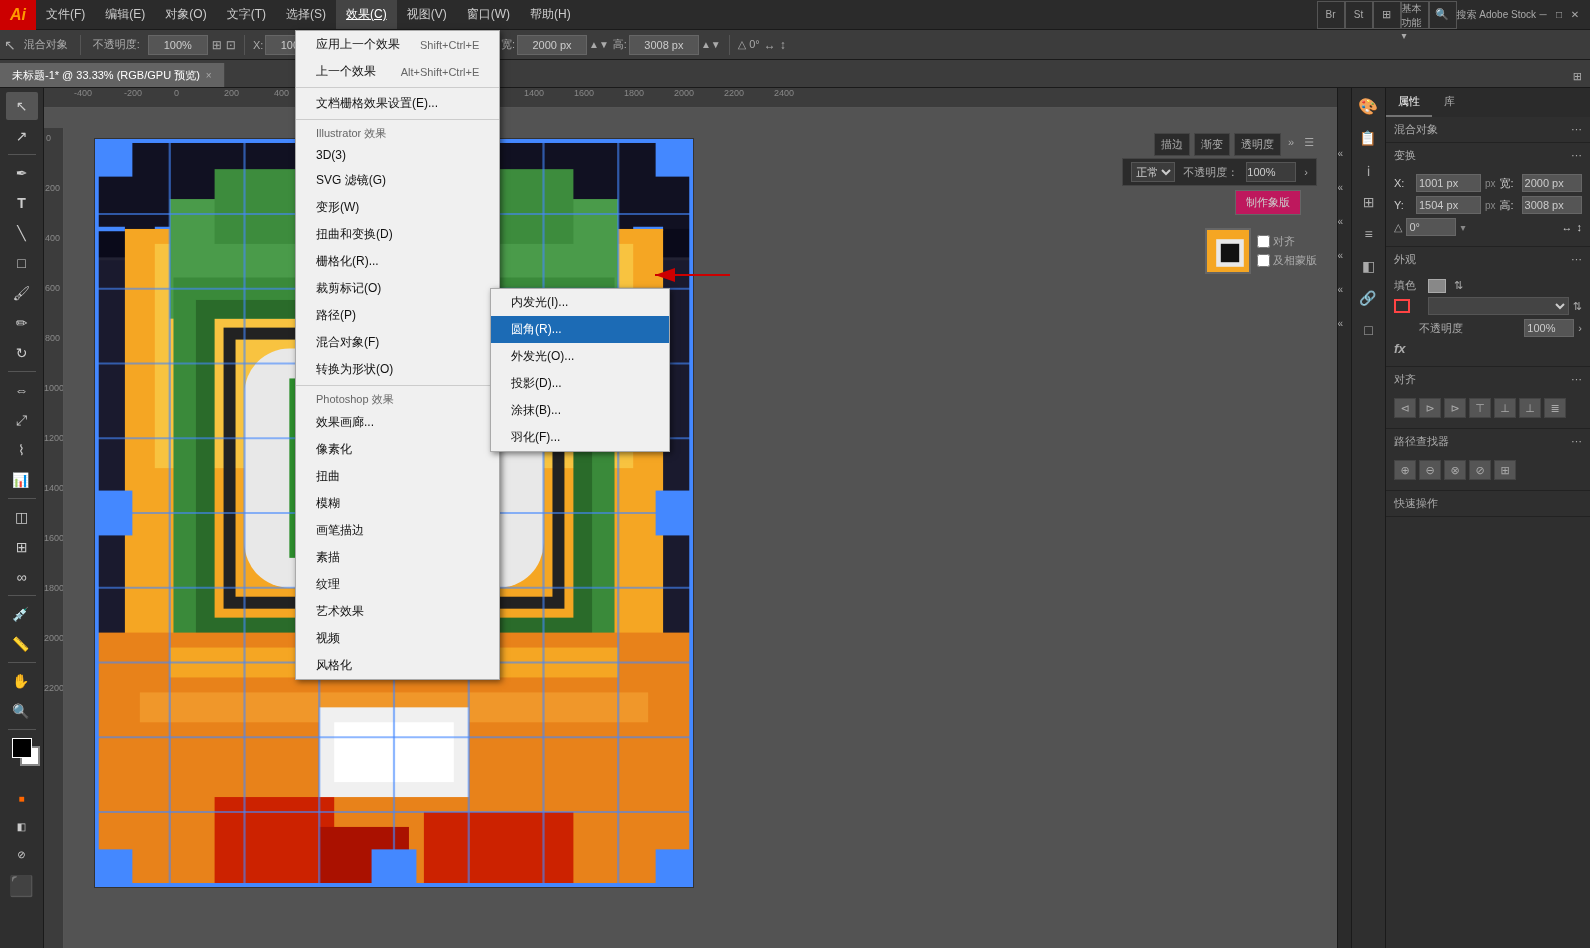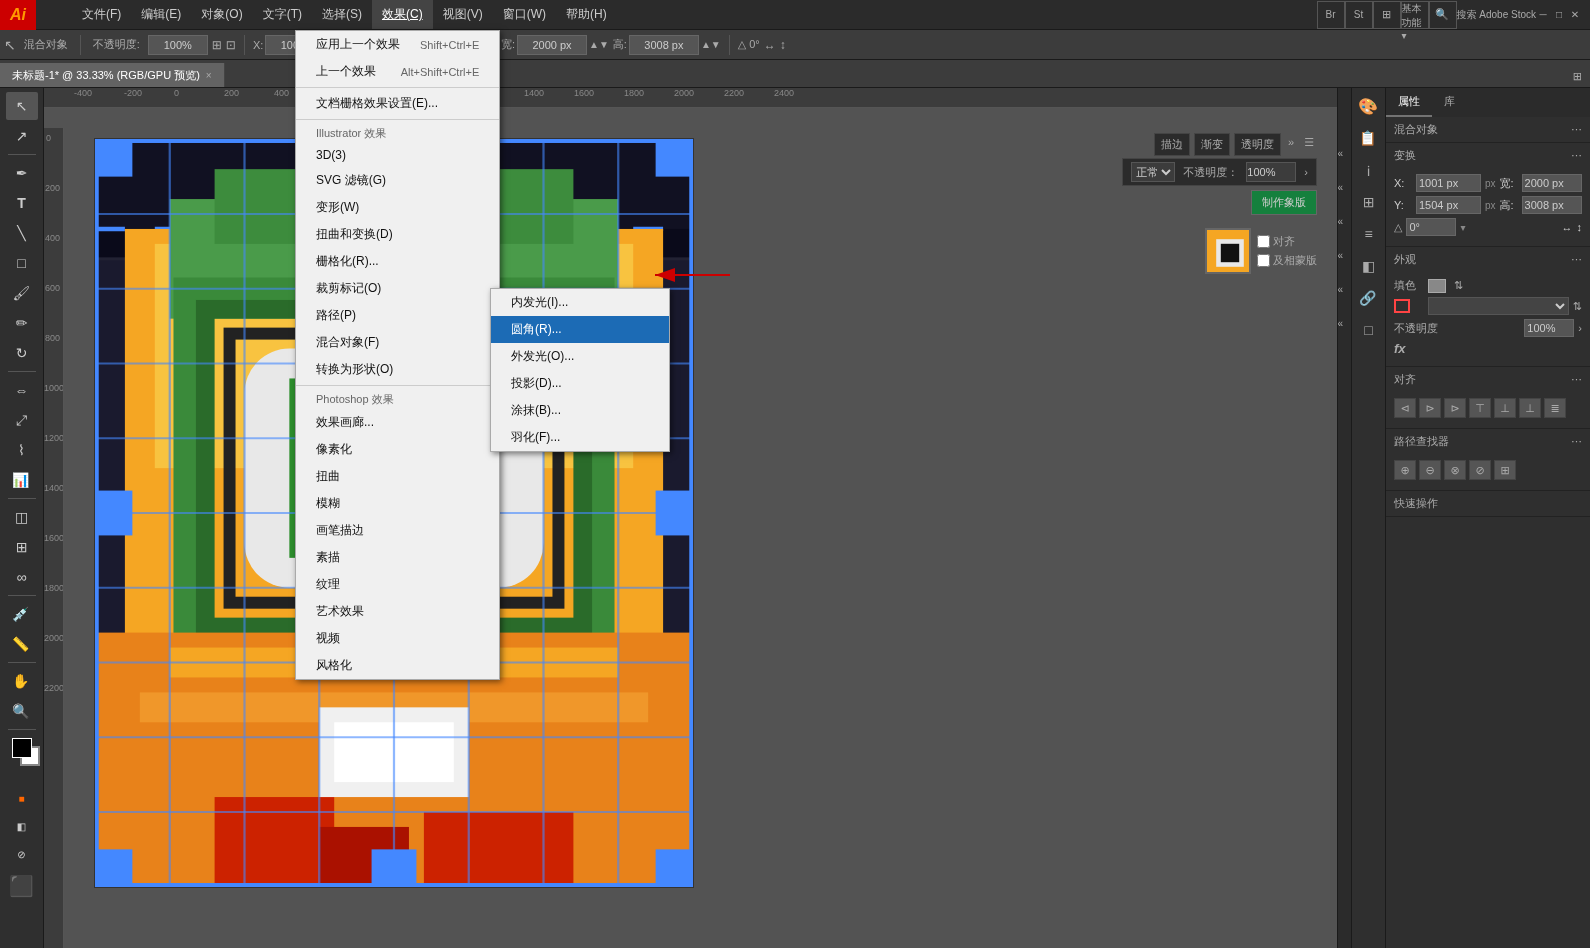--- a/index.html
+++ b/index.html
@@ -1,21 +1,21 @@
 <!DOCTYPE html>
 <html><head>
   <meta charset="utf-8">
   <style>
     * { margin: 0; padding: 0; box-sizing: border-box; }
     body { width: 1590px; height: 948px; background: #535353; font-family: 'Microsoft YaHei', 'SimHei', sans-serif; font-size: 12px; color: #ccc; overflow: hidden; position: relative; }
 
     
     #top-bar { width: 100%; height: 30px; background: #2b2b2b; display: flex; align-items: center; border-bottom: 1px solid #1a1a1a; }
     #app-logo { width: 36px; height: 30px; background: #cc0000; display: flex; align-items: center; justify-content: center; font-size: 16px; font-weight: bold; color: #ff9900; font-style: italic; flex-shrink: 0; }
-    #menu-items { display: flex; align-items: center; height: 100%; flex: 1; padding-left: 36px; }
+    #menu-items { display: flex; align-items: center; height: 100%; flex: 1; }
     .menu-item { padding: 0 10px; height: 100%; display: flex; align-items: center; cursor: pointer; color: #ccc; font-size: 12px; white-space: nowrap; }
     .menu-item:hover, .menu-item.active { background: #444; text-decoration: underline; }
     .menu-item.effect-menu { background: #444; color: #fff; }
     #top-right { display: flex; align-items: center; gap: 0; padding-right: 8px; }
     .window-controls { display: flex; gap: 2px; }
     .win-btn { width: 14px; height: 14px; display: flex; align-items: center; justify-content: center; color: #aaa; font-size: 10px; }
     #toolbar-row { width: 100%; height: 30px; background: #3c3c3c; display: flex; align-items: center; border-bottom: 1px solid #1a1a1a; padding: 0 4px; gap: 4px; }
     .toolbar-label { color: #aaa; font-size: 11px; padding: 0 4px; }
     .toolbar-input { background: #555; border: 1px solid #666; color: #ccc; height: 20px; font-size: 11px; padding: 0 4px; width: 60px; text-align: center; }
     .toolbar-sep { width: 1px; height: 20px; background: #555; margin: 0 4px; }
@@ -344,21 +344,21 @@
 
         <div style="position:absolute;right:20px;top:30px;display:flex;align-items:center;gap:8px;background:#2b2b2b;border:1px solid #444;padding:3px 8px;">
           <select style="background:#3c3c3c;border:1px solid #555;color:#ccc;height:20px;font-size:11px;">
             <option>正常</option>
           </select>
           <span style="font-size:11px;color:#aaa;">不透明度：</span>
           <input style="background: rgb(60, 60, 60); border: 1px solid rgb(85, 85, 85); color: rgb(204, 204, 204); height: 20px; font-size: 11px; width: 50px;" value="100%">
           <span style="font-size:11px;color:#aaa;">›</span>
         </div>
 
-        <div style="position:absolute;right:20px;top:62px;background:#15803d;border:1px solid #666;padding:4px 10px;font-size:11px;color:#ccc;cursor:pointer;">制作象版</div>
+        <div style="position:absolute;right:36px;top:62px;background:#be185d;border:1px solid #666;padding:4px 10px;font-size:11px;color:#ccc;cursor:pointer;">制作象版</div>
 
         <div style="position:absolute;right:20px;top:100px;display:flex;gap:6px;align-items:center;">
           <div style="width:46px;height:46px;background:#444;border:2px solid #666;overflow:hidden;">
             <svg viewBox="0 0 10 10" width="46" height="46">
               <rect width="10" height="10" fill="#f5a623"></rect>
               <rect x="2" y="2" width="6" height="6" fill="#e8e8e8"></rect>
               <rect x="3" y="3" width="4" height="4" fill="#111"></rect>
             </svg>
           </div>
           <div style="display:flex;flex-direction:column;gap:4px;">
@@ -457,21 +457,21 @@
             <svg width="16" height="14" viewBox="0 0 16 14">
                 <rect x="1" y="1" width="14" height="12" fill="none" stroke="#ff4444" stroke-width="2"></rect>
               </svg>
           </span>
           <select style="background:#444;border:1px solid #555;color:#ccc;height:18px;font-size:10px;flex:1;">
             <option></option>
           </select>
           <span style="color:#aaa;font-size:11px;">⇅</span>
         </div>
         <div class="panel-row">
-          <span style="color:#aaa;font-size:11px;flex:1;">不透明度</span>
+          <span style="color:#aaa;font-size:11px;flex:1;margin-left:25px;">不透明度</span>
           <input class="panel-input" value="100%" style="width: 50px;">
           <span style="color:#aaa;font-size:11px;">›</span>
         </div>
         <div class="panel-row">
           <span style="color:#aaa;font-size:13px;font-style:italic;font-weight:bold;">fx</span>
         </div>
       </div>
     </div>
 
     <div class="props-section">

